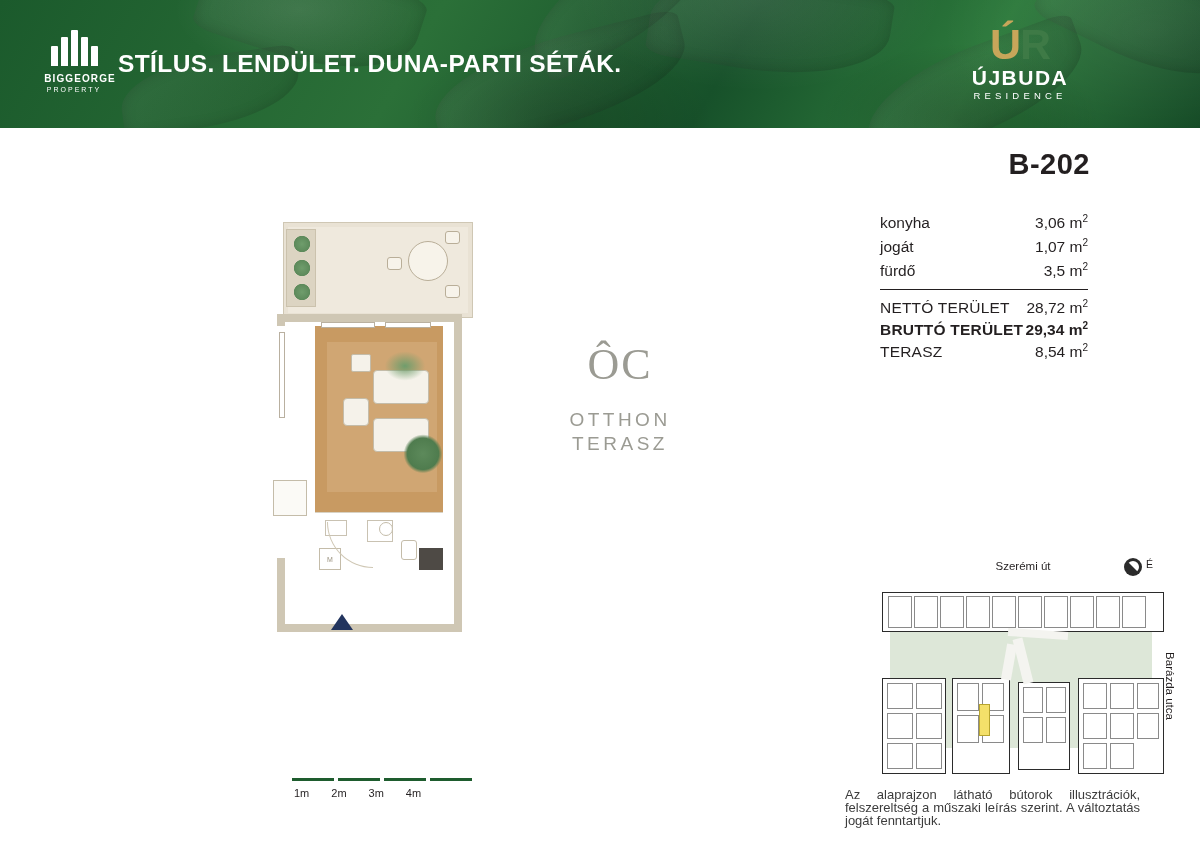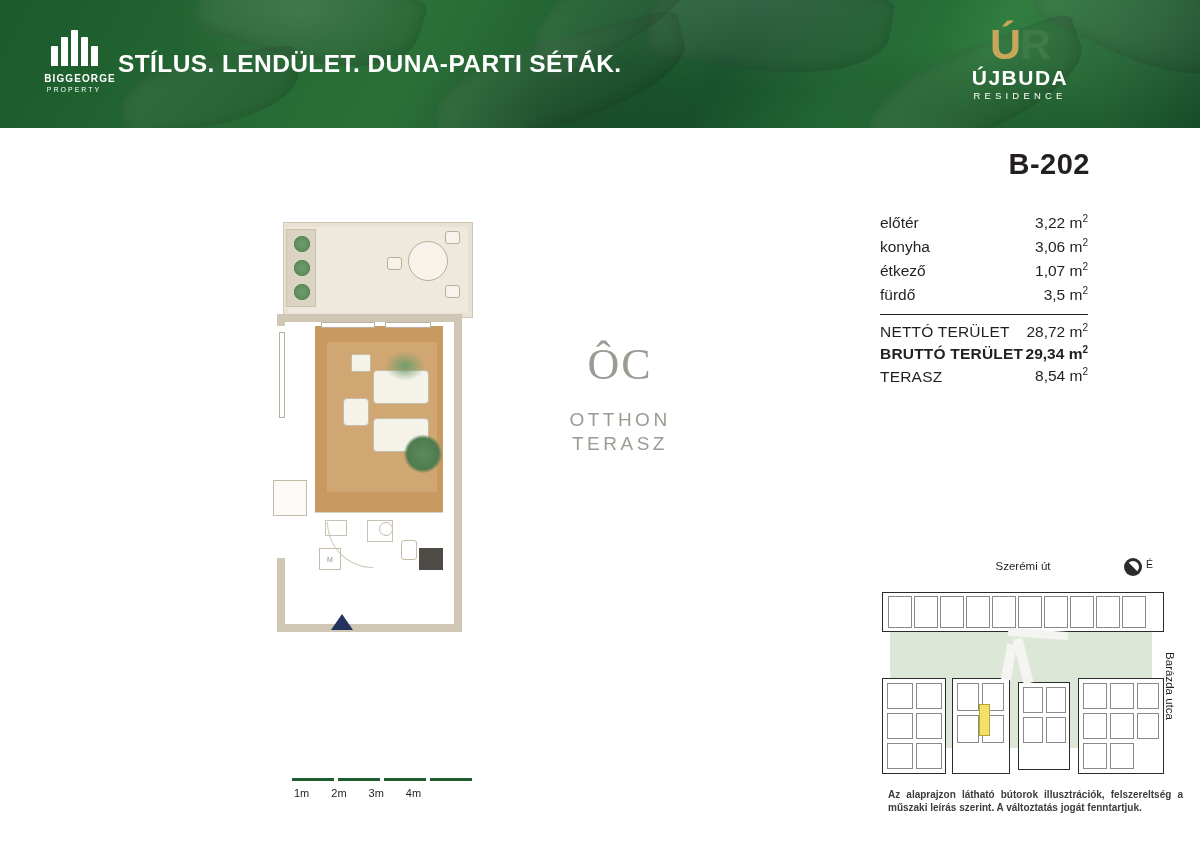--- a/index.html
+++ b/index.html
@@ -219,22 +219,22 @@
     background:#2b2b2b;
   }
   .compass-dot:after {
     content:""; position:absolute; left:3px; top:3px; width:12px; height:12px;
     border-radius:50%; background:#ffffff;
     clip-path:polygon(0 0, 100% 0, 100% 100%);
   }
   .compass-label { position:absolute; left:22px; top:2px; font-size:10.5px; }
 
   .disclaimer {
-    position:absolute; left:888px; top:788px; width:295px;
-    font-size:10px; line-height:13px; color:#3c3c3c; text-align:justify;font-weight:bold;
+    position:absolute; left:845px; top:788px; width:295px;
+    font-size:13px; line-height:13px; color:#3c3c3c; text-align:justify;
   }
 </style>
 </head>
 <body>
 
 <div class="header">
   <div class="header-leaves"></div>
   <div class="leaf l1"></div>
   <div class="leaf l2"></div>
   <div class="leaf l3"></div>
@@ -261,29 +261,25 @@
     <div class="ur-mark"><span>Ú</span><span class="r">R</span></div>
     <div class="ur-title">ÚJBUDA</div>
     <div class="ur-sub">RESIDENCE</div>
   </div>
 </div>
 
 <div class="unit-code">B-202</div>
 
 <div class="areas">
   <div class="area-row">
-    <span class="lbl">előtér</span>
-    <span class="val"><span>3,22 m</span><sup>2</sup></span>
-  </div>
-  <div class="area-row">
     <span class="lbl">konyha</span>
     <span class="val"><span>3,06 m</span><sup>2</sup></span>
   </div>
   <div class="area-row">
-    <span class="lbl">étkező</span>
+    <span class="lbl">jogát</span>
     <span class="val"><span>1,07 m</span><sup>2</sup></span>
   </div>
   <div class="area-row">
     <span class="lbl">fürdő</span>
     <span class="val"><span>3,5 m</span><sup>2</sup></span>
   </div>
 
   <div class="sep"></div>
 
   <div class="totals">

